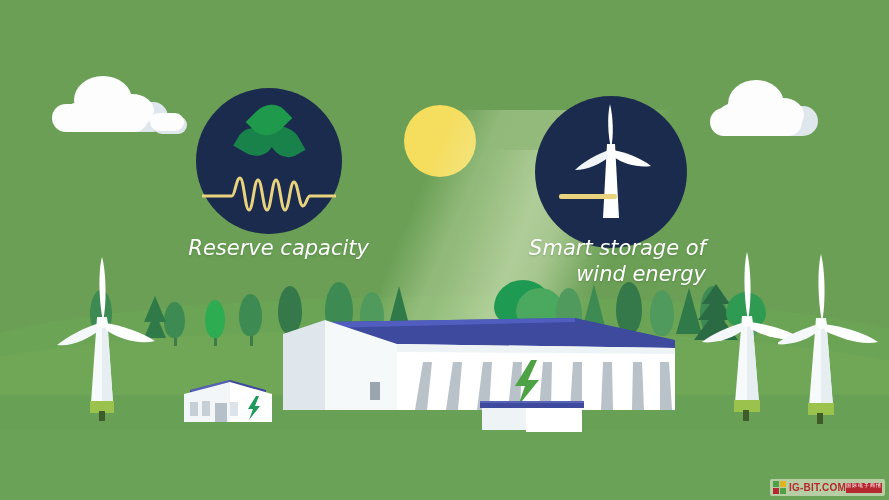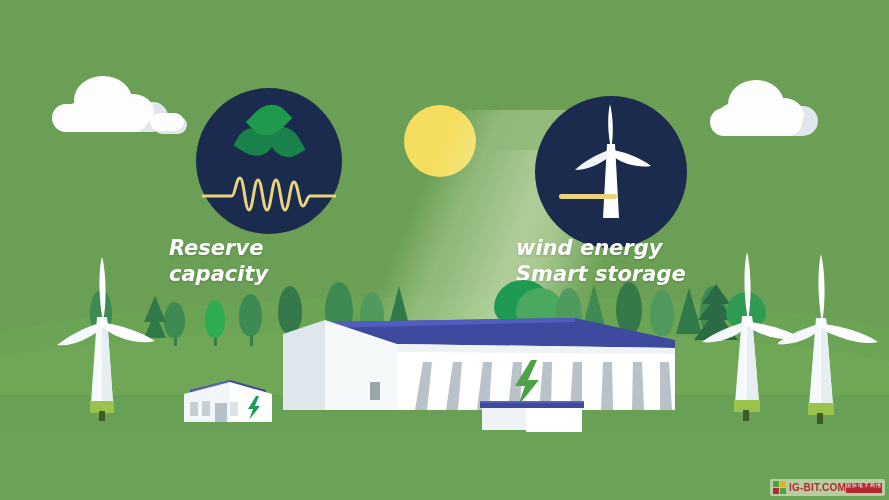--- a/index.html
+++ b/index.html
@@ -37,23 +37,22 @@
   .cloud .shade{position:absolute;background:#dfe6ec;border-radius:28px;}
   .pill{position:absolute;background:#fdfdfd;border-radius:14px;}
   .pill-sh{position:absolute;background:#dfe6ec;border-radius:14px;}
 
   
   .icon-circle{position:absolute;border-radius:50%;background:#1b2b4d;}
   .leaf{position:absolute;background:#1f9a4d;border-radius:60% 0 60% 0;}
   .leaf-dark{background:#19824a;}
   .label{
     position:absolute;color:#ffffff;font-style:italic;font-size:21px;
-    font-family:"DejaVu Sans", sans-serif;text-align:left;line-height:1.22;
+    font-family:"DejaVu Sans", sans-serif;text-align:right;line-height:1.22;
     text-shadow:0 1px 2px rgba(40,70,30,.25);
-    font-weight:bold;
   }
 
   
   .turbine{position:absolute;}
 
   
   .tree{position:absolute;}
   .tree-oval{position:absolute;border-radius:50% 50% 45% 45%/55% 55% 45% 45%;}
   .tree-cone{position:absolute;width:0;height:0;border-left:11px solid transparent;border-right:11px solid transparent;}
   .trunk{position:absolute;background:#3e7c45;width:3px;}
@@ -121,22 +120,22 @@
 
       <path d="M76 52 C73 40 72 20 75 8 C78 20 79 40 76 52 Z" fill="#ffffff"></path>
       <path d="M74 54 C62 58 48 66 40 74 C52 74 66 68 75 60 Z" fill="#f1f5f8"></path>
       <path d="M78 54 C90 56 106 62 116 70 C104 72 88 68 79 61 Z" fill="#ffffff"></path>
       <circle cx="76" cy="56" r="4.5" fill="#ffffff"></circle>
 
       <rect x="24" y="98" width="58" height="5" rx="2" fill="#e9d37e"></rect>
     </svg>
   </div>
   <div class="label" style="left:516px;top:236px;width:190px;">
+    <div>Smart storage of</div>
     <div>wind energy</div>
-    <div>Smart storage of</div>
   </div>
 
   <div class="tree">
     <div class="trunk" style="left:100px;top:325px;height:20px;"></div>
     <div class="tree-oval" style="left:90px;top:290px;width:22px;height:44px;background:#3d8a52;"></div>
     <div class="trunk" style="left:174px;top:330px;height:16px;"></div>
     <div class="tree-oval" style="left:164px;top:302px;width:21px;height:36px;background:#3d8a52;"></div>
     <div class="trunk" style="left:214px;top:330px;height:16px;"></div>
     <div class="tree-oval" style="left:205px;top:300px;width:20px;height:38px;background:#2eac52;"></div>
     <div class="trunk" style="left:250px;top:328px;height:18px;"></div>

